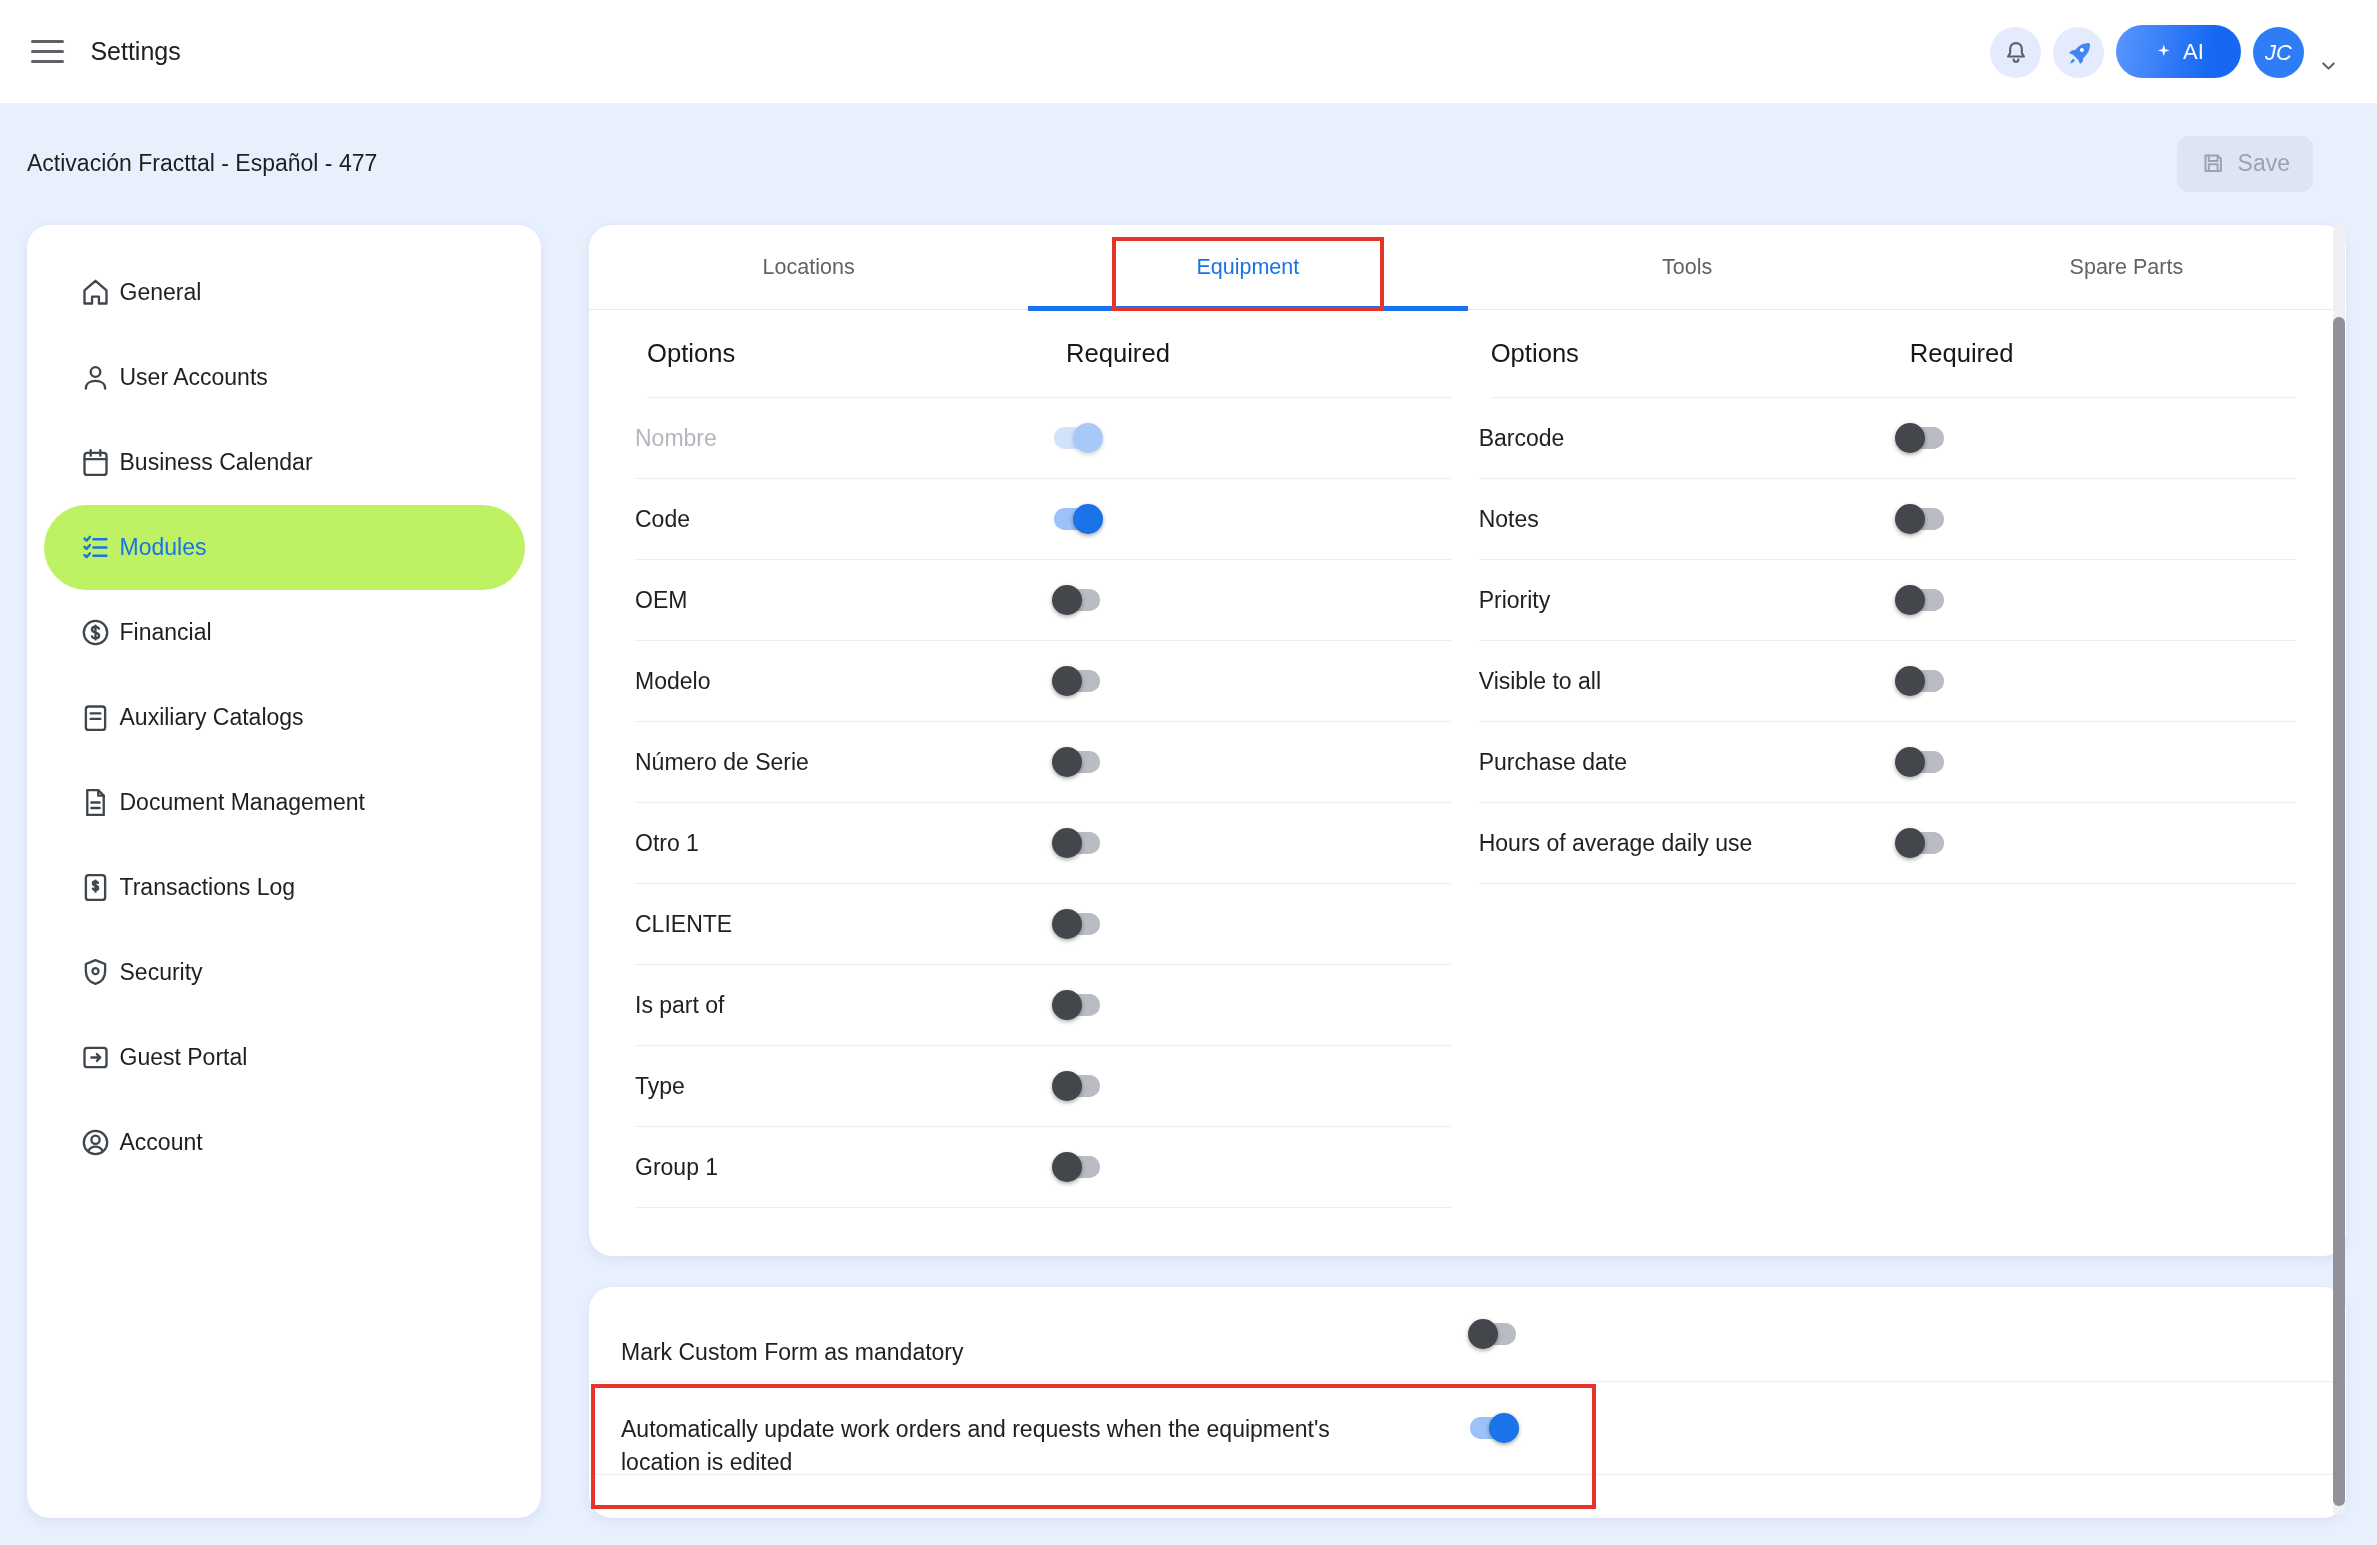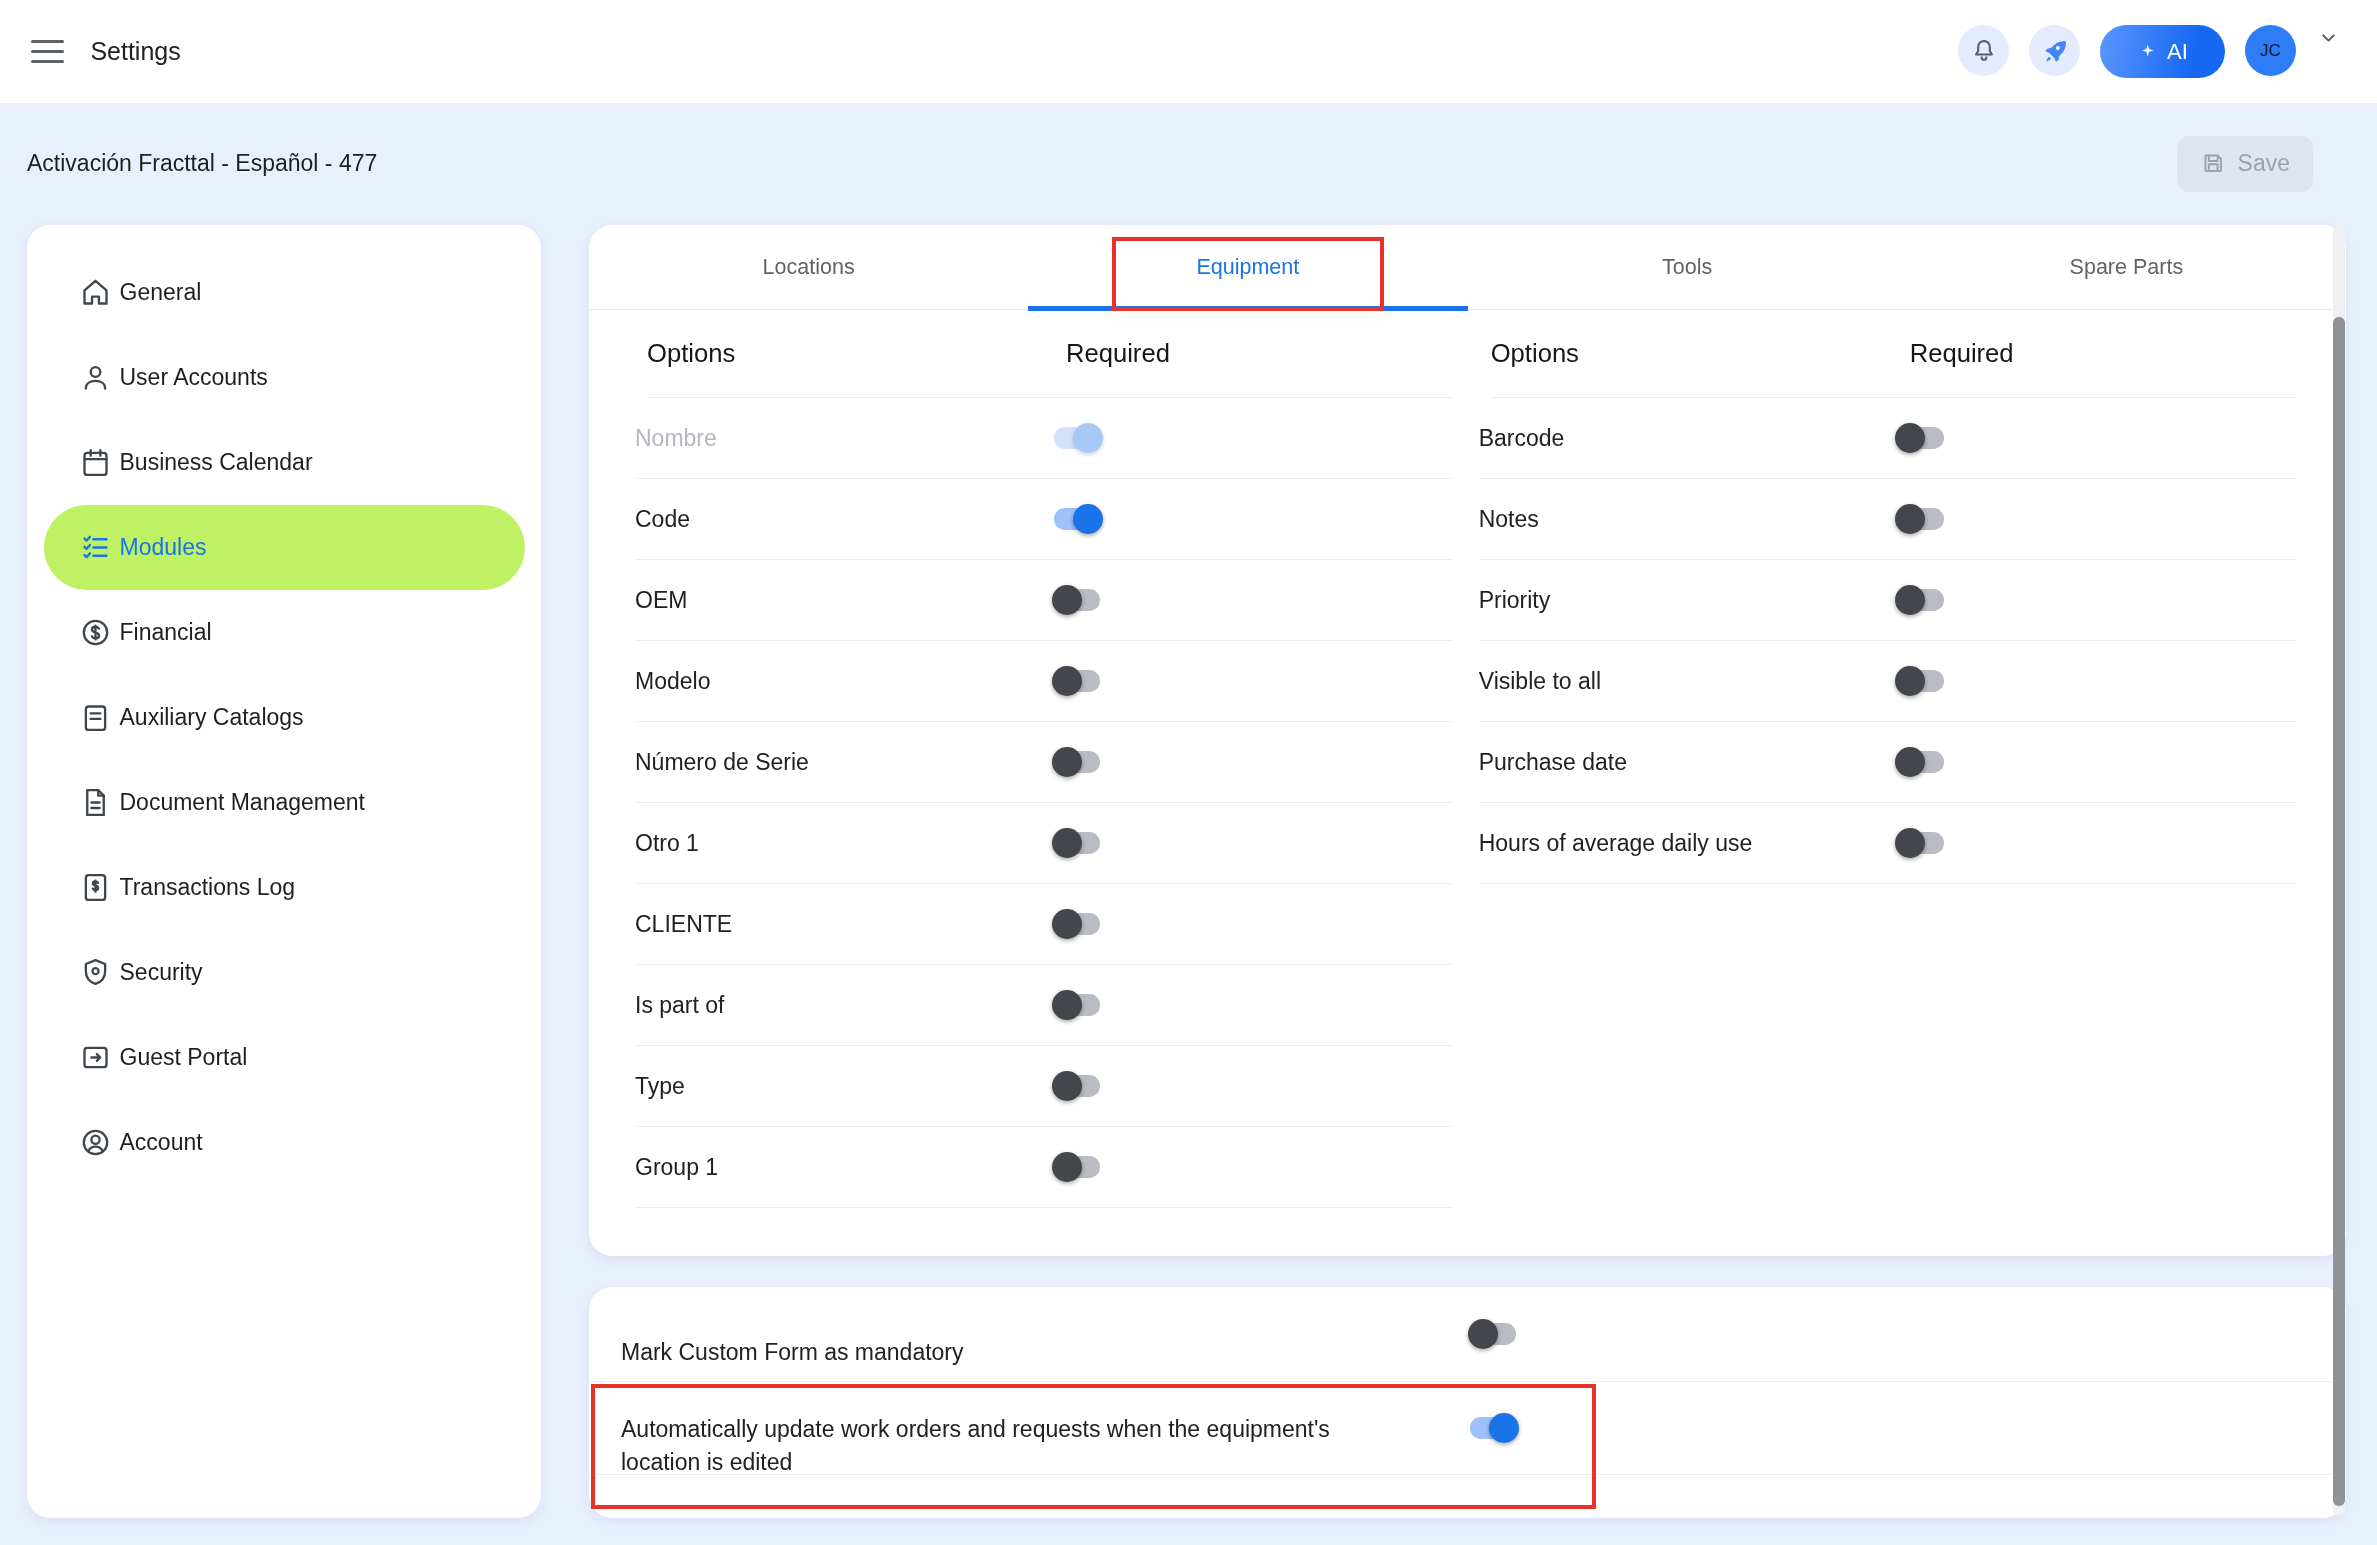--- a/index.html
+++ b/index.html
@@ -12,30 +12,30 @@
     color:#202124;
   }
 
   
   .topbar{position:absolute;top:0;left:0;right:0;height:103px;background:#fff;
     display:flex;align-items:center;justify-content:space-between;padding:0 36px 0 31px;z-index:10;}
   .topbar-left{display:flex;align-items:center;gap:26.4px;}
   .hamburger{display:flex;flex-direction:column;gap:6.6px;width:33px;background:none;border:none;cursor:pointer;}
   .hamburger span{height:3.3px;border-radius:1.7px;background:#5f6368;display:block;}
   .app-title{font-size:25px;color:#202124;}
-  .topbar-right{display:flex;align-items:flex-start;gap:20px;}
+  .topbar-right{display:flex;align-items:flex-end;gap:12px;}
   .round-btn{width:51px;height:51px;border-radius:50%;background:#e3ebfc;border:none;
     display:flex;align-items:center;justify-content:center;cursor:pointer;}
   .round-btn svg{width:28px;height:28px;}
   .ai-pill{width:125px;height:53px;border-radius:26.4px;border:none;cursor:pointer;
     background:linear-gradient(100deg,#5a97ff 0%,#1667f2 75%);color:#fff;font-size:22px;
     display:flex;align-items:center;justify-content:center;gap:8.3px;font-family:inherit;}
   .ai-pill svg{width:21.5px;height:21.5px;}
-  .avatar{width:51px;height:51px;border-radius:50%;background:#2e7cf6;color:#0f172a;font-size:17px;
-    display:flex;align-items:center;justify-content:center;cursor:pointer;}
+  .avatar{width:51px;height:51px;border-radius:50%;background:#2e7cf6;color:#ffffff;font-size:22px;
+    display:flex;align-items:center;justify-content:center;cursor:pointer;font-style:italic;}
   .chev{width:25px;height:25px;color:#5f6368;cursor:pointer;}
 
   
   .subheader{position:absolute;top:103px;left:0;right:0;height:121px;
     display:flex;align-items:center;justify-content:space-between;padding:0 64px 0 27px;}
   .breadcrumb{font-size:23px;color:#1f1f1f;}
   .save-btn{display:flex;align-items:center;gap:11.6px;background:#dee4f1;color:#9aa3ae;
     font-size:23px;border:none;border-radius:11.6px;height:56px;padding:0 23px;font-family:inherit;cursor:default;}
   .save-btn svg{width:26.4px;height:26.4px;}
 

